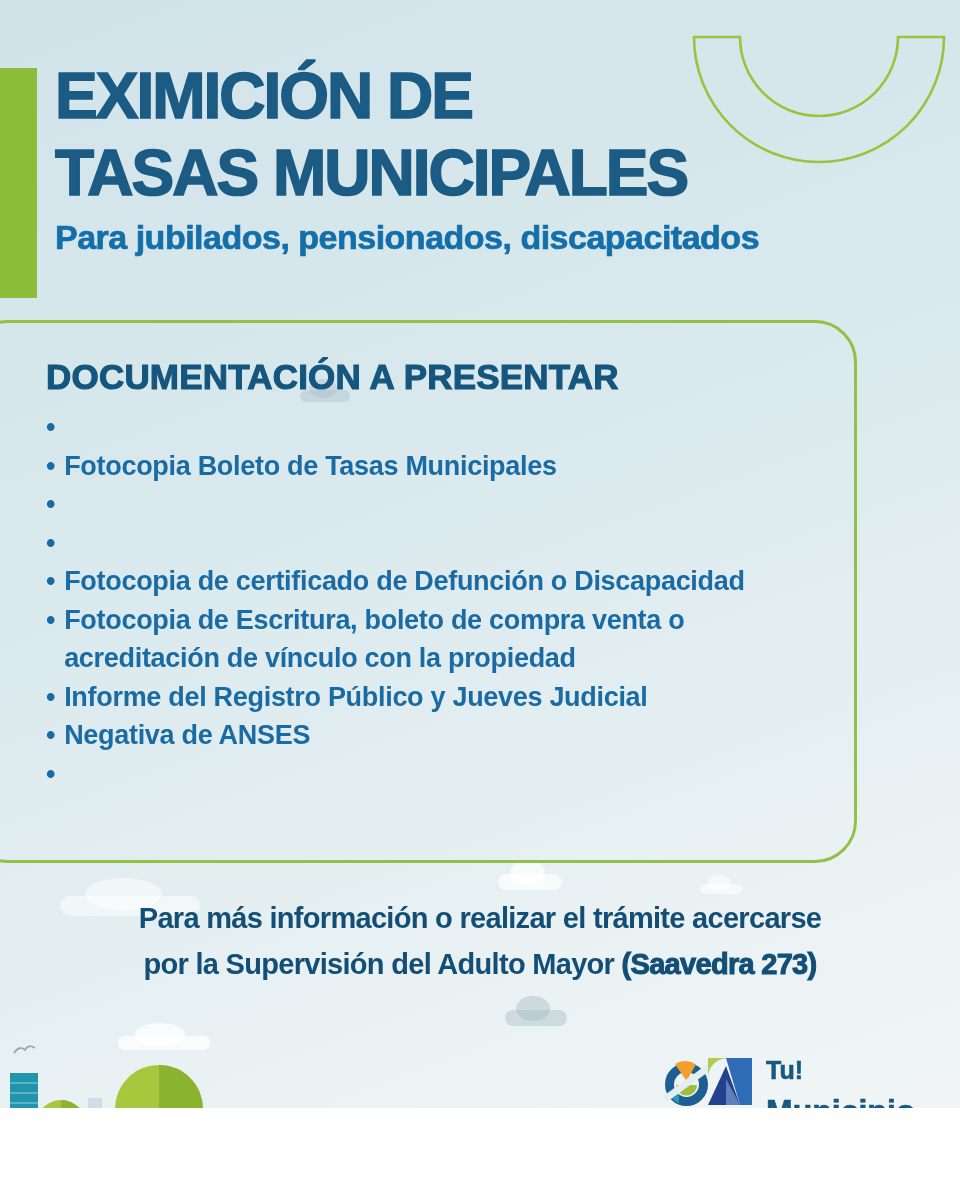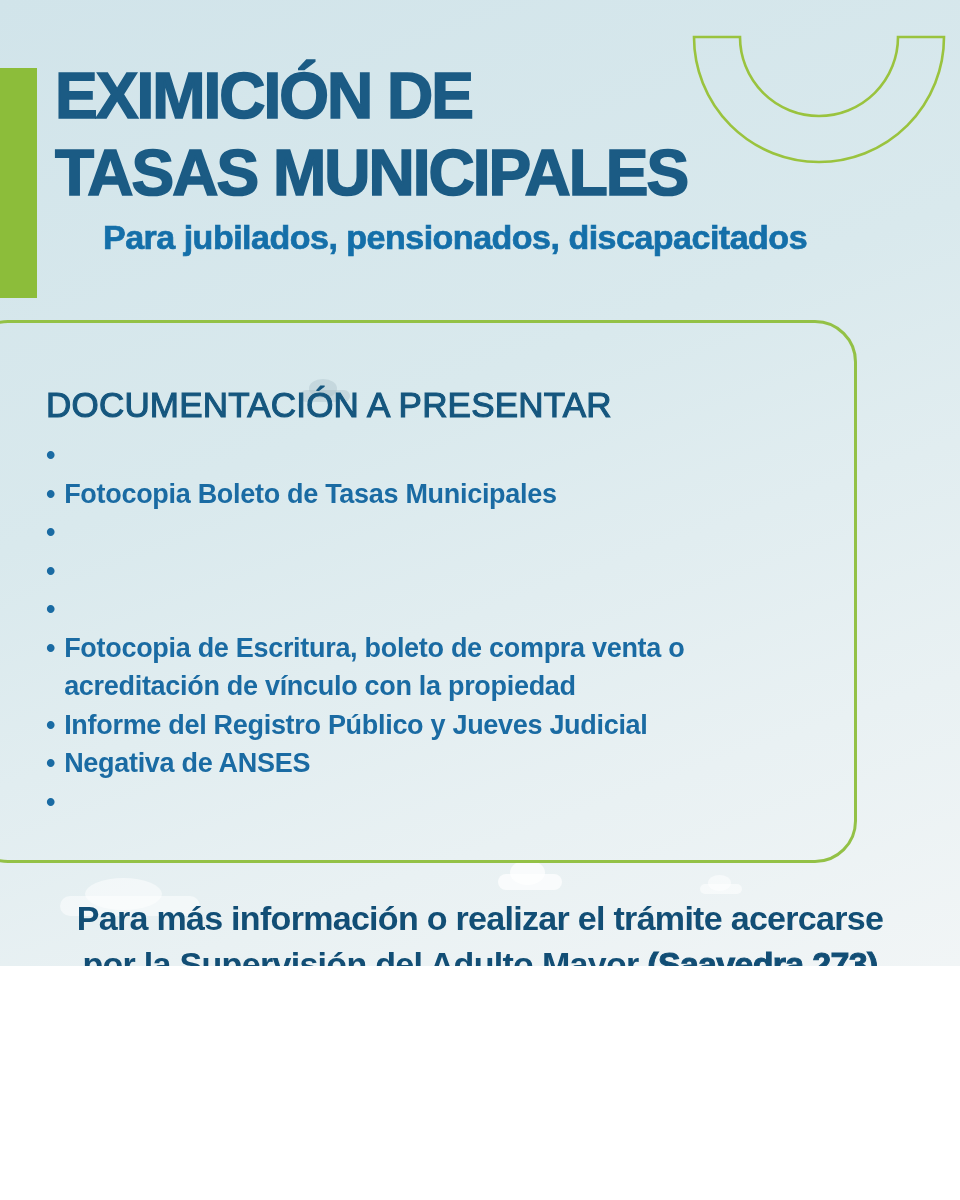--- a/index.html
+++ b/index.html
@@ -1,63 +1,63 @@
 <!DOCTYPE html>
 <html><head>
 <meta charset="utf-8">
 <style>
   * { margin:0; padding:0; box-sizing:border-box; }
   html,body { width:960px; height:1200px; }
   body { font-family:"Liberation Sans", sans-serif; }
 
   .poster {
-    position:relative; width:960px; height:966px; overflow:hidden;
+    position:relative; width:960px; height:1108px; overflow:hidden;
     background:linear-gradient(160deg,#d1e4ea 0%, #d9e9ed 42%, #e9f1f3 78%, #f1f5f6 100%);
   }
 
   
   .cloud { position:absolute; border-radius:20px; }
   .cloud::before { content:""; position:absolute; border-radius:50%;
     width:55%; height:160%; top:-90%; left:18%; background:inherit; }
 
   .accent-bar { position:absolute; left:0; top:68px; width:37px; height:230px; background:#8cbd3a; }
 
   .title {
     position:absolute; left:55px; top:58px; color:#1b5b84;
     font-size:64px; font-weight:700; line-height:77px; letter-spacing:-2px;
     -webkit-text-stroke:1.6px #1b5b84;
   }
   .subtitle {
     position:absolute; left:55px; top:214px; color:#146fa9;
-    font-size:34px; font-weight:700; line-height:46px; letter-spacing:-0.5px;margin-left:48px;
+    font-size:34px; font-weight:700; line-height:46px; letter-spacing:-0.5px;
     -webkit-text-stroke:0.7px #146fa9;
   }
 
   .u-arc { position:absolute; left:688px; top:33px; }
 
   .doc-box {
     position:absolute; left:-34px; top:320px; width:891px; height:543px;
     border:3.5px solid #93c146; border-radius:42px;
     padding:33px 16px 0 77px;
   }
   .doc-heading {
-    color:#15567e; font-size:35px; font-weight:400; letter-spacing:0.2px;
-    -webkit-text-stroke:1.1px #15567e; line-height:42px;margin-top:28px;
+    color:#15567e; font-size:35px; font-weight:700; letter-spacing:0.2px;
+    -webkit-text-stroke:1.1px #15567e; line-height:42px;
   }
   .doc-list { list-style:none; margin-top:10px; }
   .doc-list li {
     display:flex; align-items:flex-start;
     color:#1a6ba3; font-size:27px; font-weight:700; letter-spacing:-0.3px; line-height:38.5px;
   }
   .doc-list .blt { margin-right:9px; }
   .doc-list .itx { white-space:pre-line; }
 
   .info {
     position:absolute; left:0; right:0; top:895px; text-align:center;
-    color:#124e75; font-size:34px; font-weight:700; letter-spacing:-0.7px; line-height:46px;
+    color:#124e75; font-size:29px; font-weight:700; letter-spacing:-0.7px; line-height:46px;
   }
   .info .heavy { -webkit-text-stroke:1px #124e75; }
 
   .illustration { position:absolute; left:0; top:1040px; }
 
   .logo-mark { position:absolute; left:650px; top:1052px; }
   .logo-text { position:absolute; left:766px; top:1058px; line-height:1; }
   .logo-line1 { color:#19587f; font-size:25px; font-weight:700; -webkit-text-stroke:0.6px #19587f; }
   .logo-line2 { color:#19587f; font-size:32px; font-weight:700; -webkit-text-stroke:0.6px #19587f; margin-top:12px; }
   .logo-line3 { color:#2e7096; font-size:26px; font-weight:400; letter-spacing:0.5px; margin-top:1px;font-style:italic; }
@@ -105,20 +105,21 @@
           <span class="itx">Fotocopia Boleto de Tasas Municipales</span>
         </li>
       <li>
           <span class="blt">•</span>
         </li>
       <li>
           <span class="blt">•</span>
         </li>
       <li>
           <span class="blt">•</span>
+          <span class="itx">Fotocopia de certificado de Defunción o Discapacidad</span>
         </li>
       <li>
           <span class="blt">•</span>
           <span class="itx">Fotocopia de Escritura, boleto de compra venta o
 acreditación de vínculo con la propiedad</span>
         </li>
       <li>
           <span class="blt">•</span>
           <span class="itx">Informe del Registro Público y Jueves Judicial</span>
         </li>

